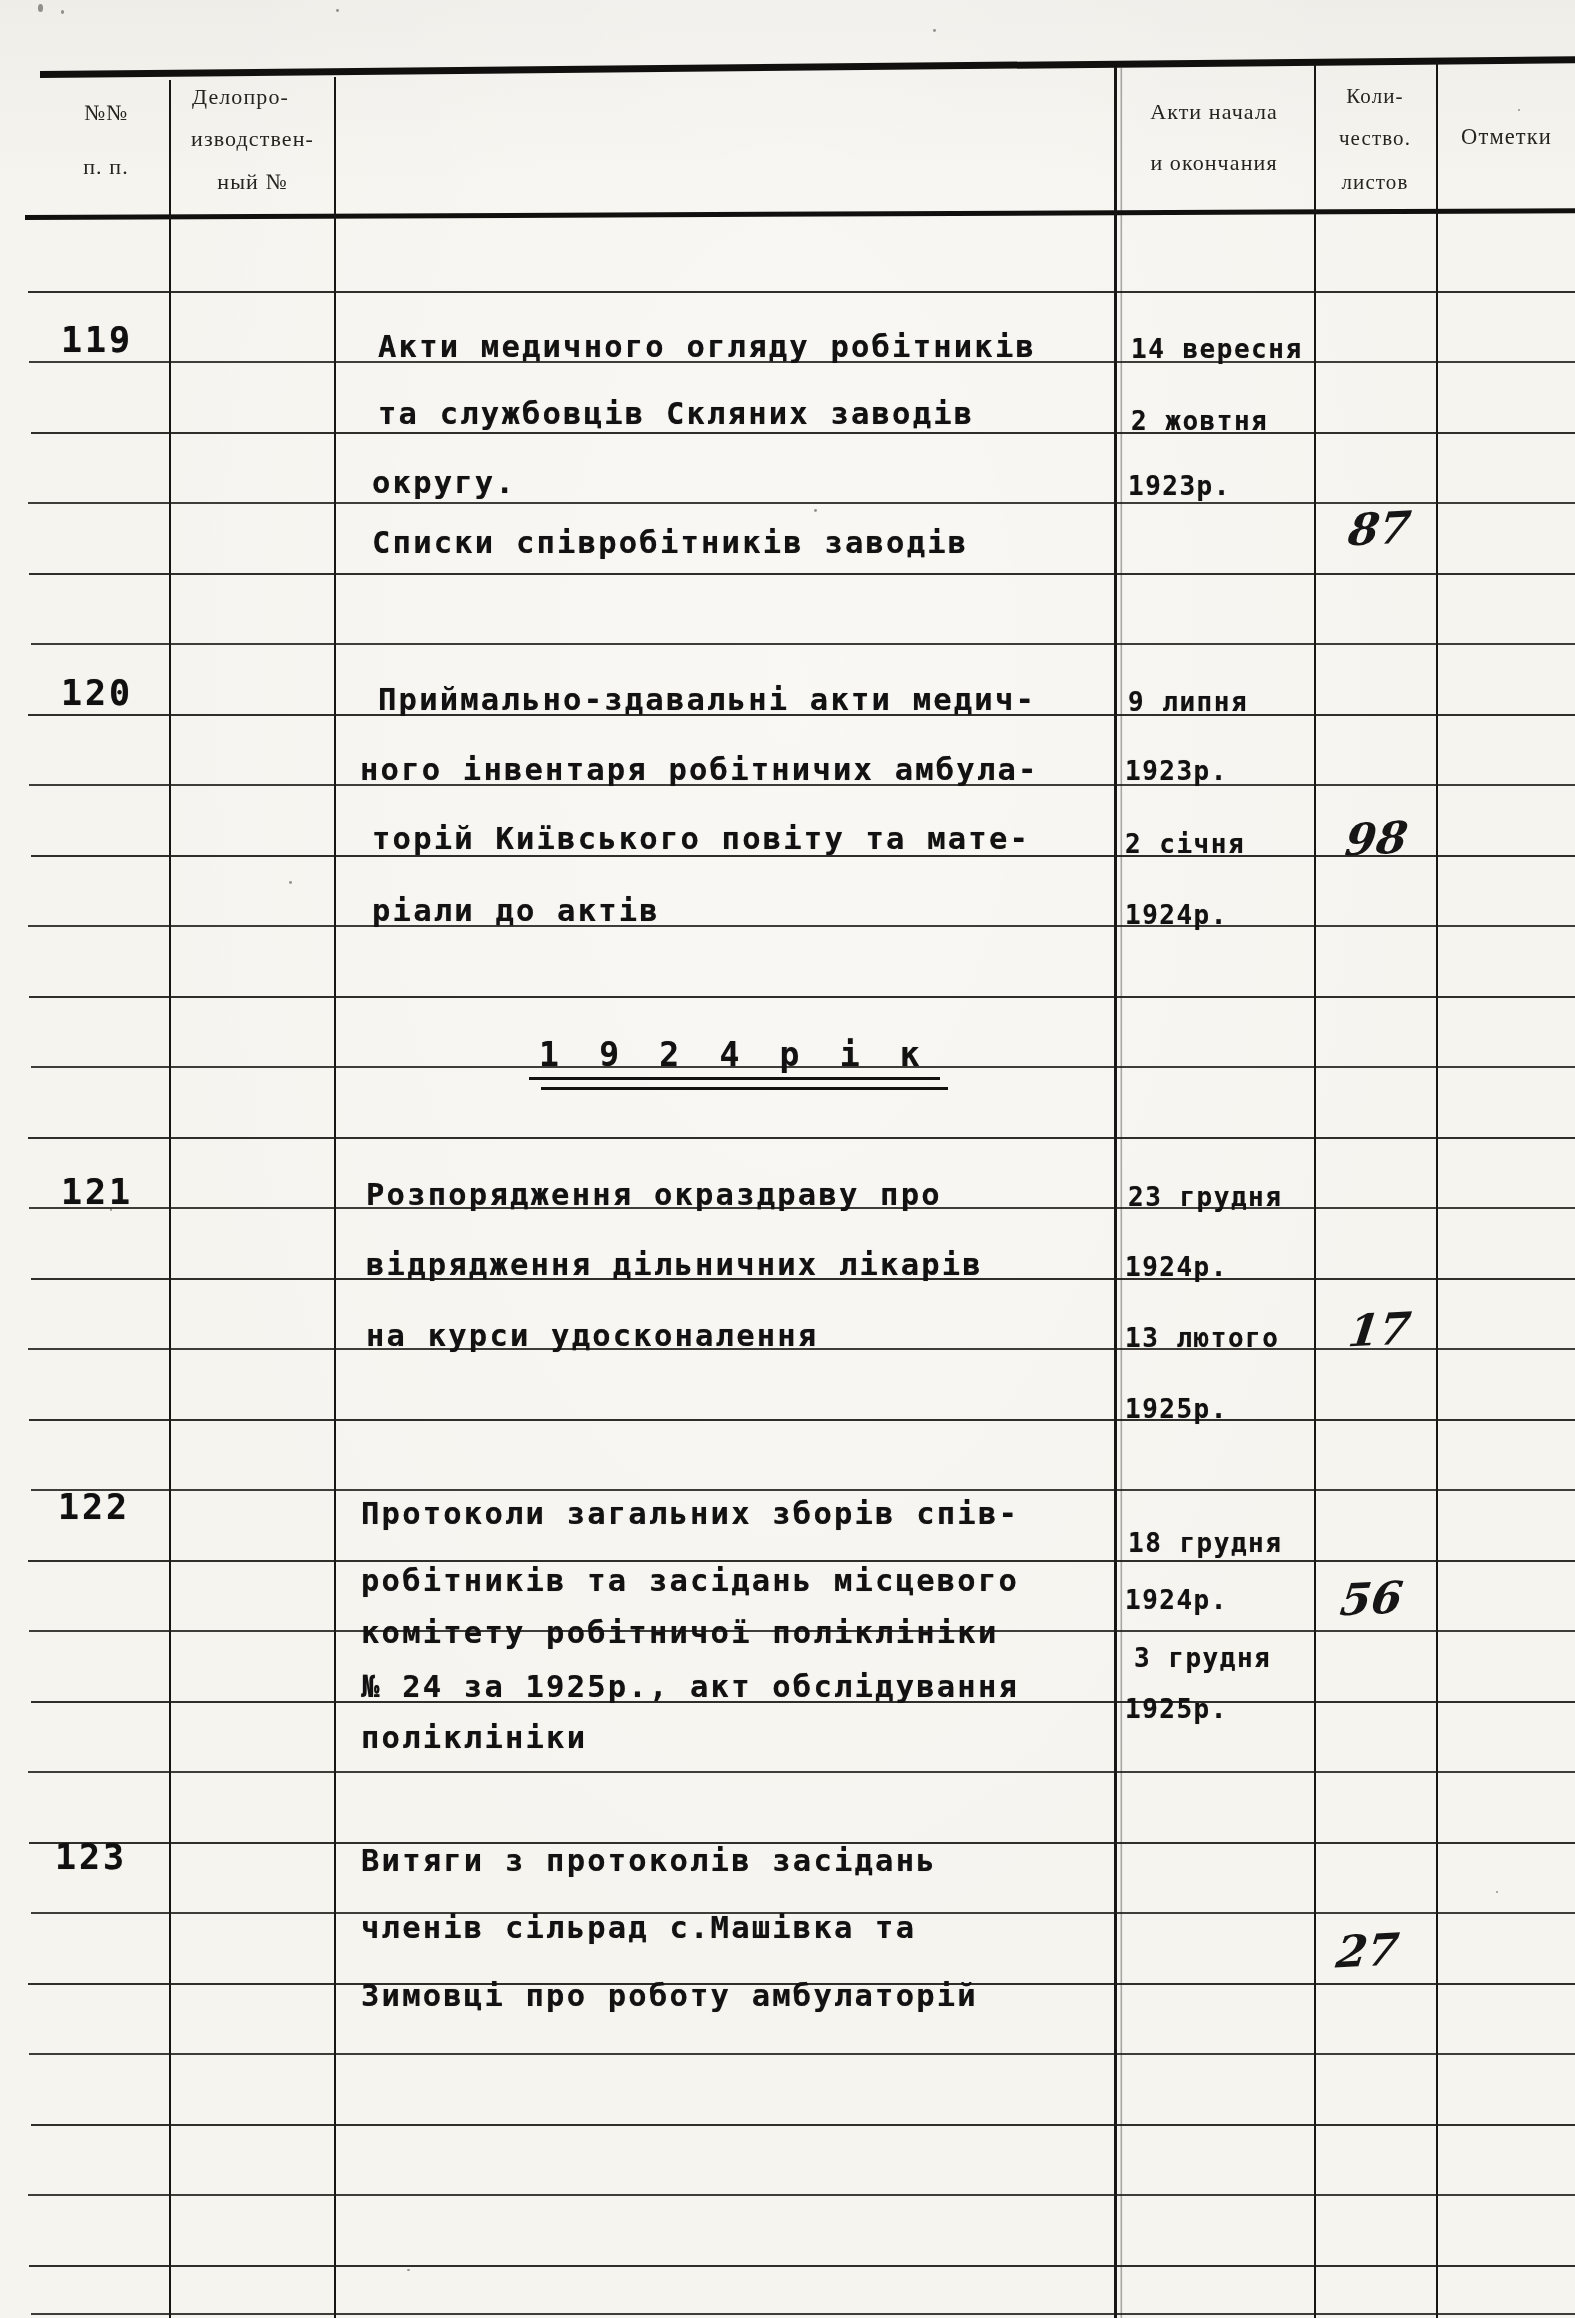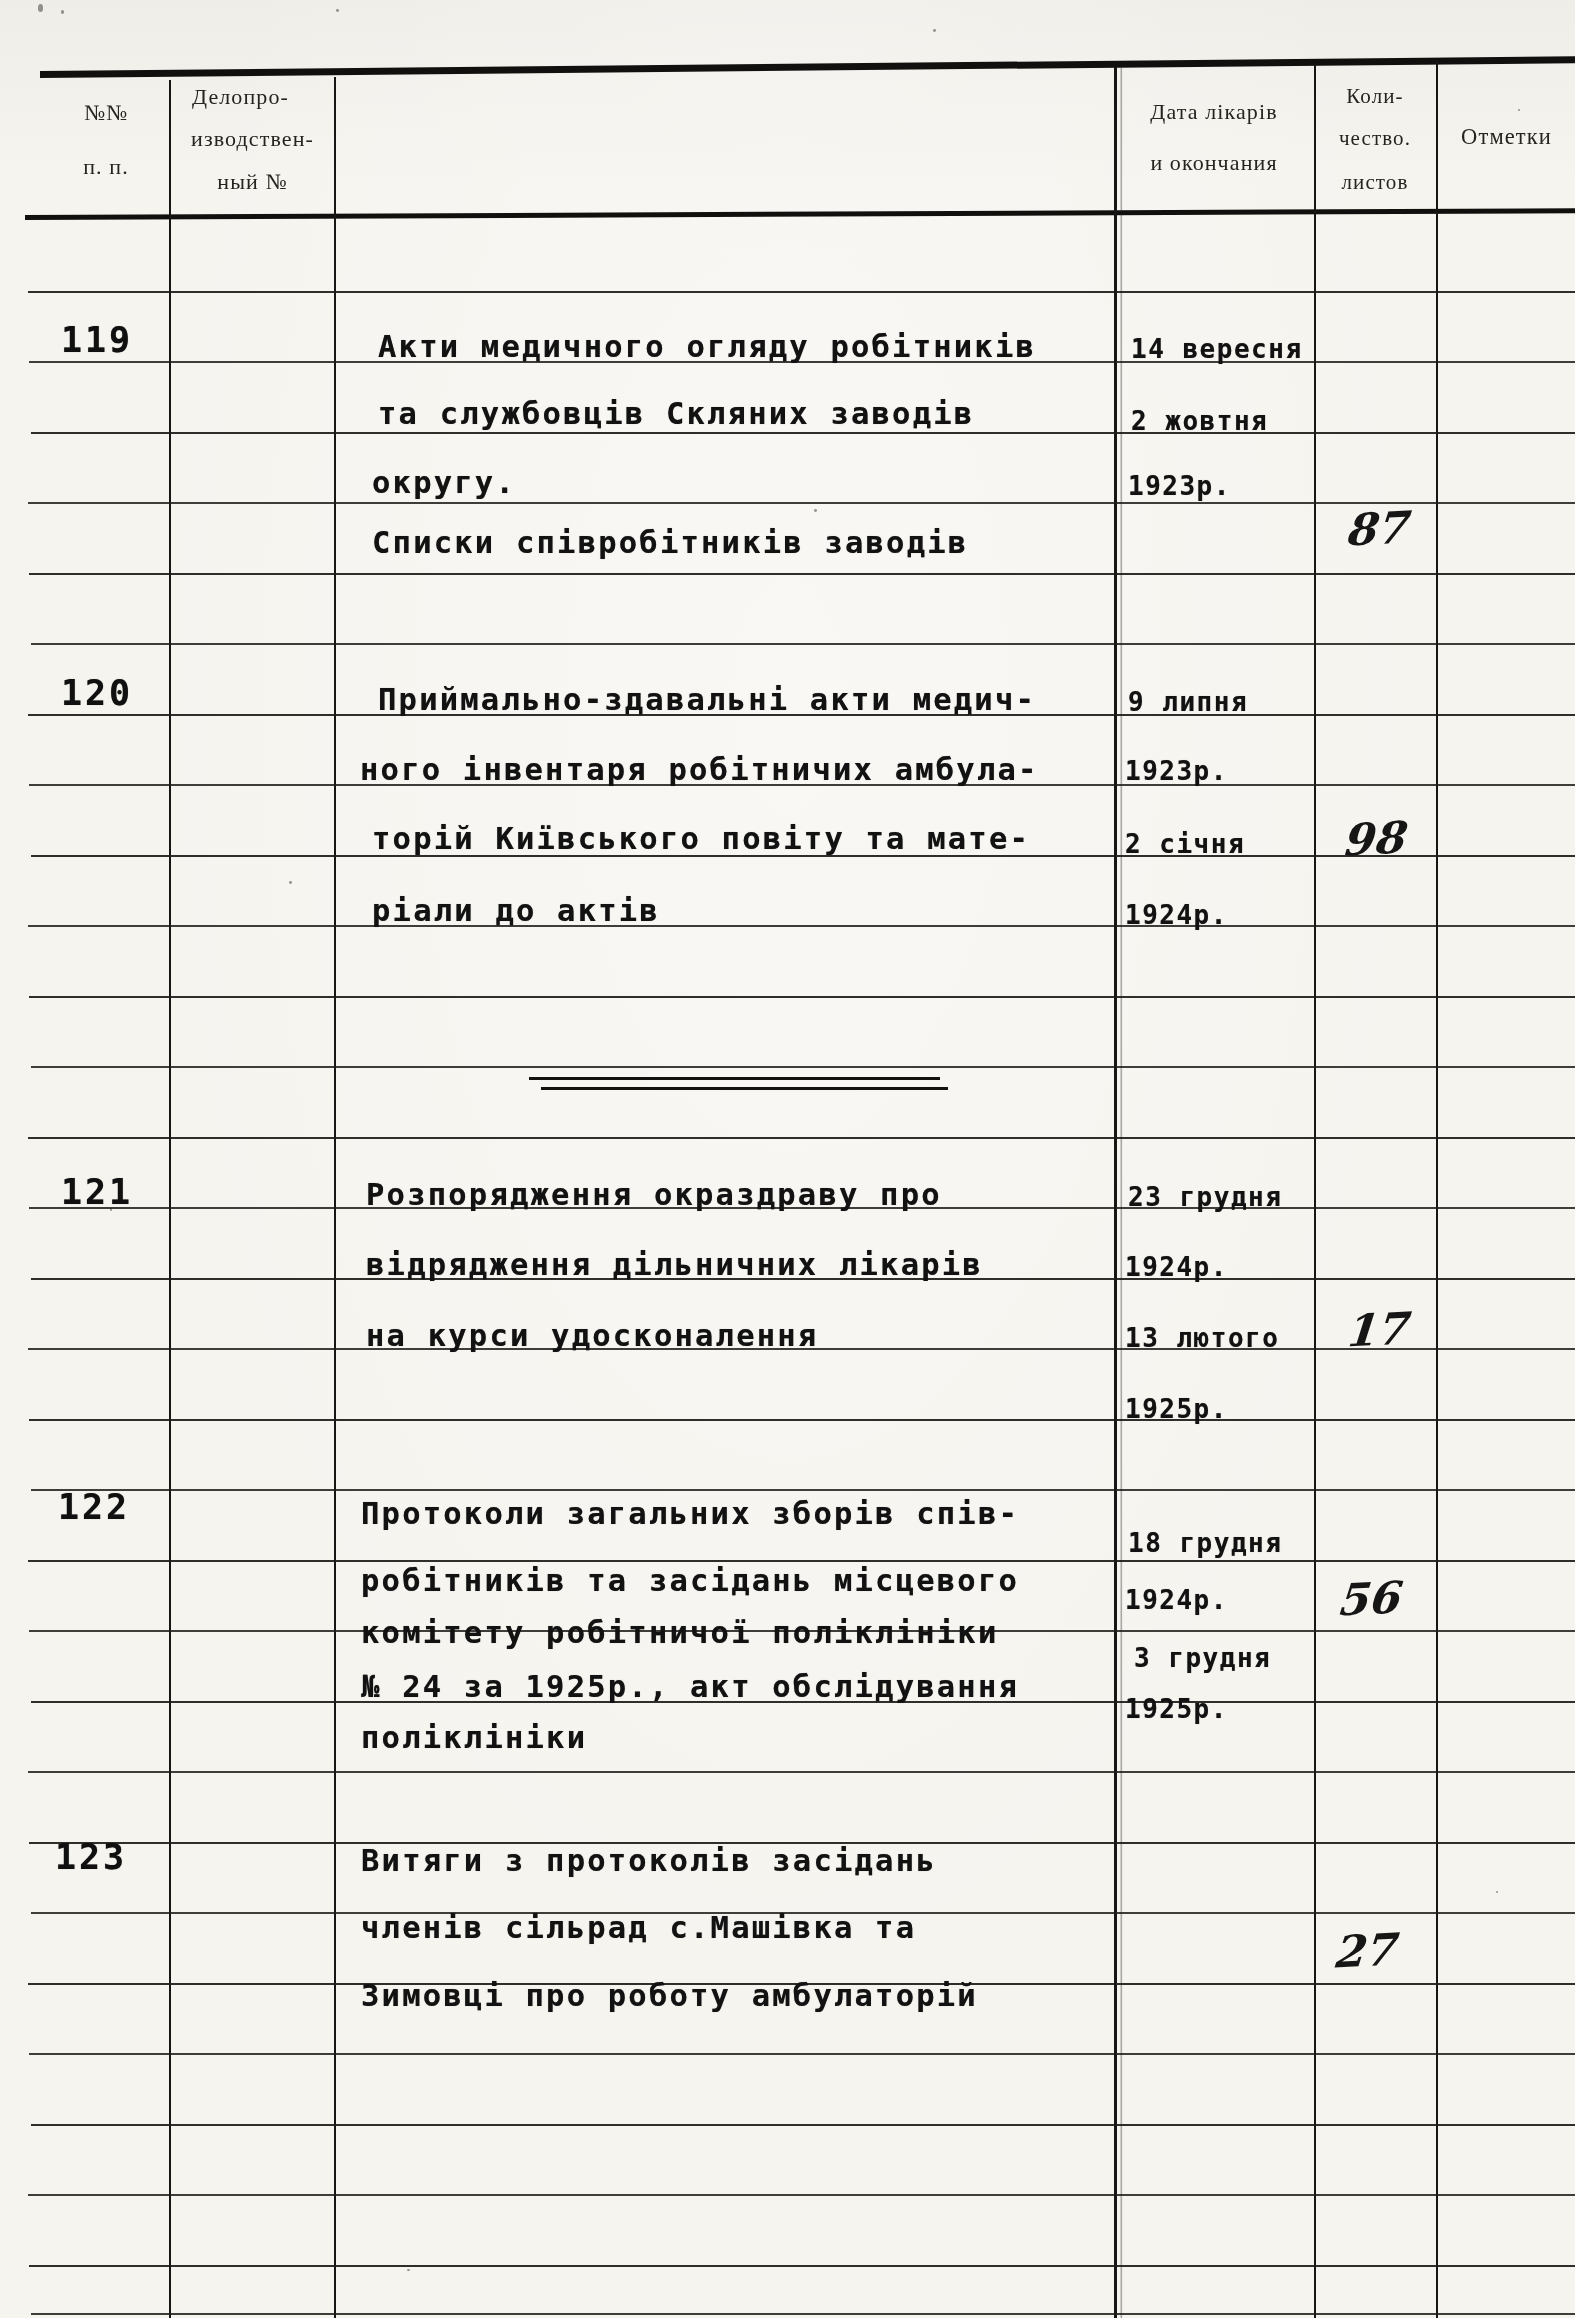--- a/index.html
+++ b/index.html
@@ -144,21 +144,21 @@
     </div>
 
   <div class="abs hdr" style="left:44px;top:100px;width:124px;font-size:22px;">№№</div>
   <div class="abs hdr" style="left:44px;top:154px;width:124px;font-size:22px;">п. п.</div>
 
   <div class="abs hdr" style="left:162px;top:84px;width:157px;font-size:22px;">Делопро-</div>
   <div class="abs hdr" style="left:174px;top:126px;width:157px;font-size:22px;">изводствен-</div>
   <div class="abs hdr" style="left:174px;top:169px;width:157px;font-size:22px;">ный №</div>
 
 
-  <div class="abs hdr" style="left:1119px;top:99px;width:190px;font-size:22px;">Дата лікарів</div>
+  <div class="abs hdr" style="left:1119px;top:99px;width:190px;font-size:22px;">Акти начала</div>
   <div class="abs hdr" style="left:1119px;top:150px;width:190px;font-size:22px;">и окончания</div>
 
   <div class="abs hdr" style="left:1317px;top:84px;width:116px;font-size:21px;">Коли-</div>
   <div class="abs hdr" style="left:1317px;top:126px;width:116px;font-size:21px;">чество.</div>
   <div class="abs hdr" style="left:1317px;top:170px;width:116px;font-size:21px;">листов</div>
 
   <div class="abs hdr" style="left:1439px;top:124px;width:135px;font-size:22.5px;">Отметки</div>
 
   <div>
     <div class="abs num" style="left:61px;top:320px;">119</div>
@@ -178,20 +178,21 @@
     <div class="abs typed" style="left:360px;top:752px;">ного інвентаря робітничих амбула-</div>
     <div class="abs typed" style="left:372px;top:821px;">торій Київського повіту та мате-</div>
     <div class="abs typed" style="left:372px;top:893px;">ріали до актів</div>
     <div class="abs typed-sm" style="left:1128px;top:687px;">9 липня</div>
     <div class="abs typed-sm" style="left:1125px;top:756px;">1923р.</div>
     <div class="abs typed-sm" style="left:1125px;top:829px;">2 січня</div>
     <div class="abs typed-sm" style="left:1125px;top:900px;">1924р.</div>
     <div class="abs hand" style="left:1346px;top:813px;">98</div>
   </div>
 
+  <div class="abs typed" style="left:539px;top:1035px;font-size:33px;letter-spacing:10.2px;">1 9 2 4  р і к</div>
   <div class="underline" style="left:529px;top:1077px;width:411px;"></div>
   <div class="underline" style="left:541px;top:1087px;width:407px;"></div>
 
   <div>
     <div class="abs num" style="left:61px;top:1172px;">121</div>
     <div class="abs typed" style="left:366px;top:1177px;">Розпорядження окраздраву про</div>
     <div class="abs typed" style="left:366px;top:1247px;">відрядження дільничних лікарів</div>
     <div class="abs typed" style="left:366px;top:1318px;">на курси удосконалення</div>
     <div class="abs typed-sm" style="left:1128px;top:1182px;">23 грудня</div>
     <div class="abs typed-sm" style="left:1125px;top:1252px;">1924р.</div>

